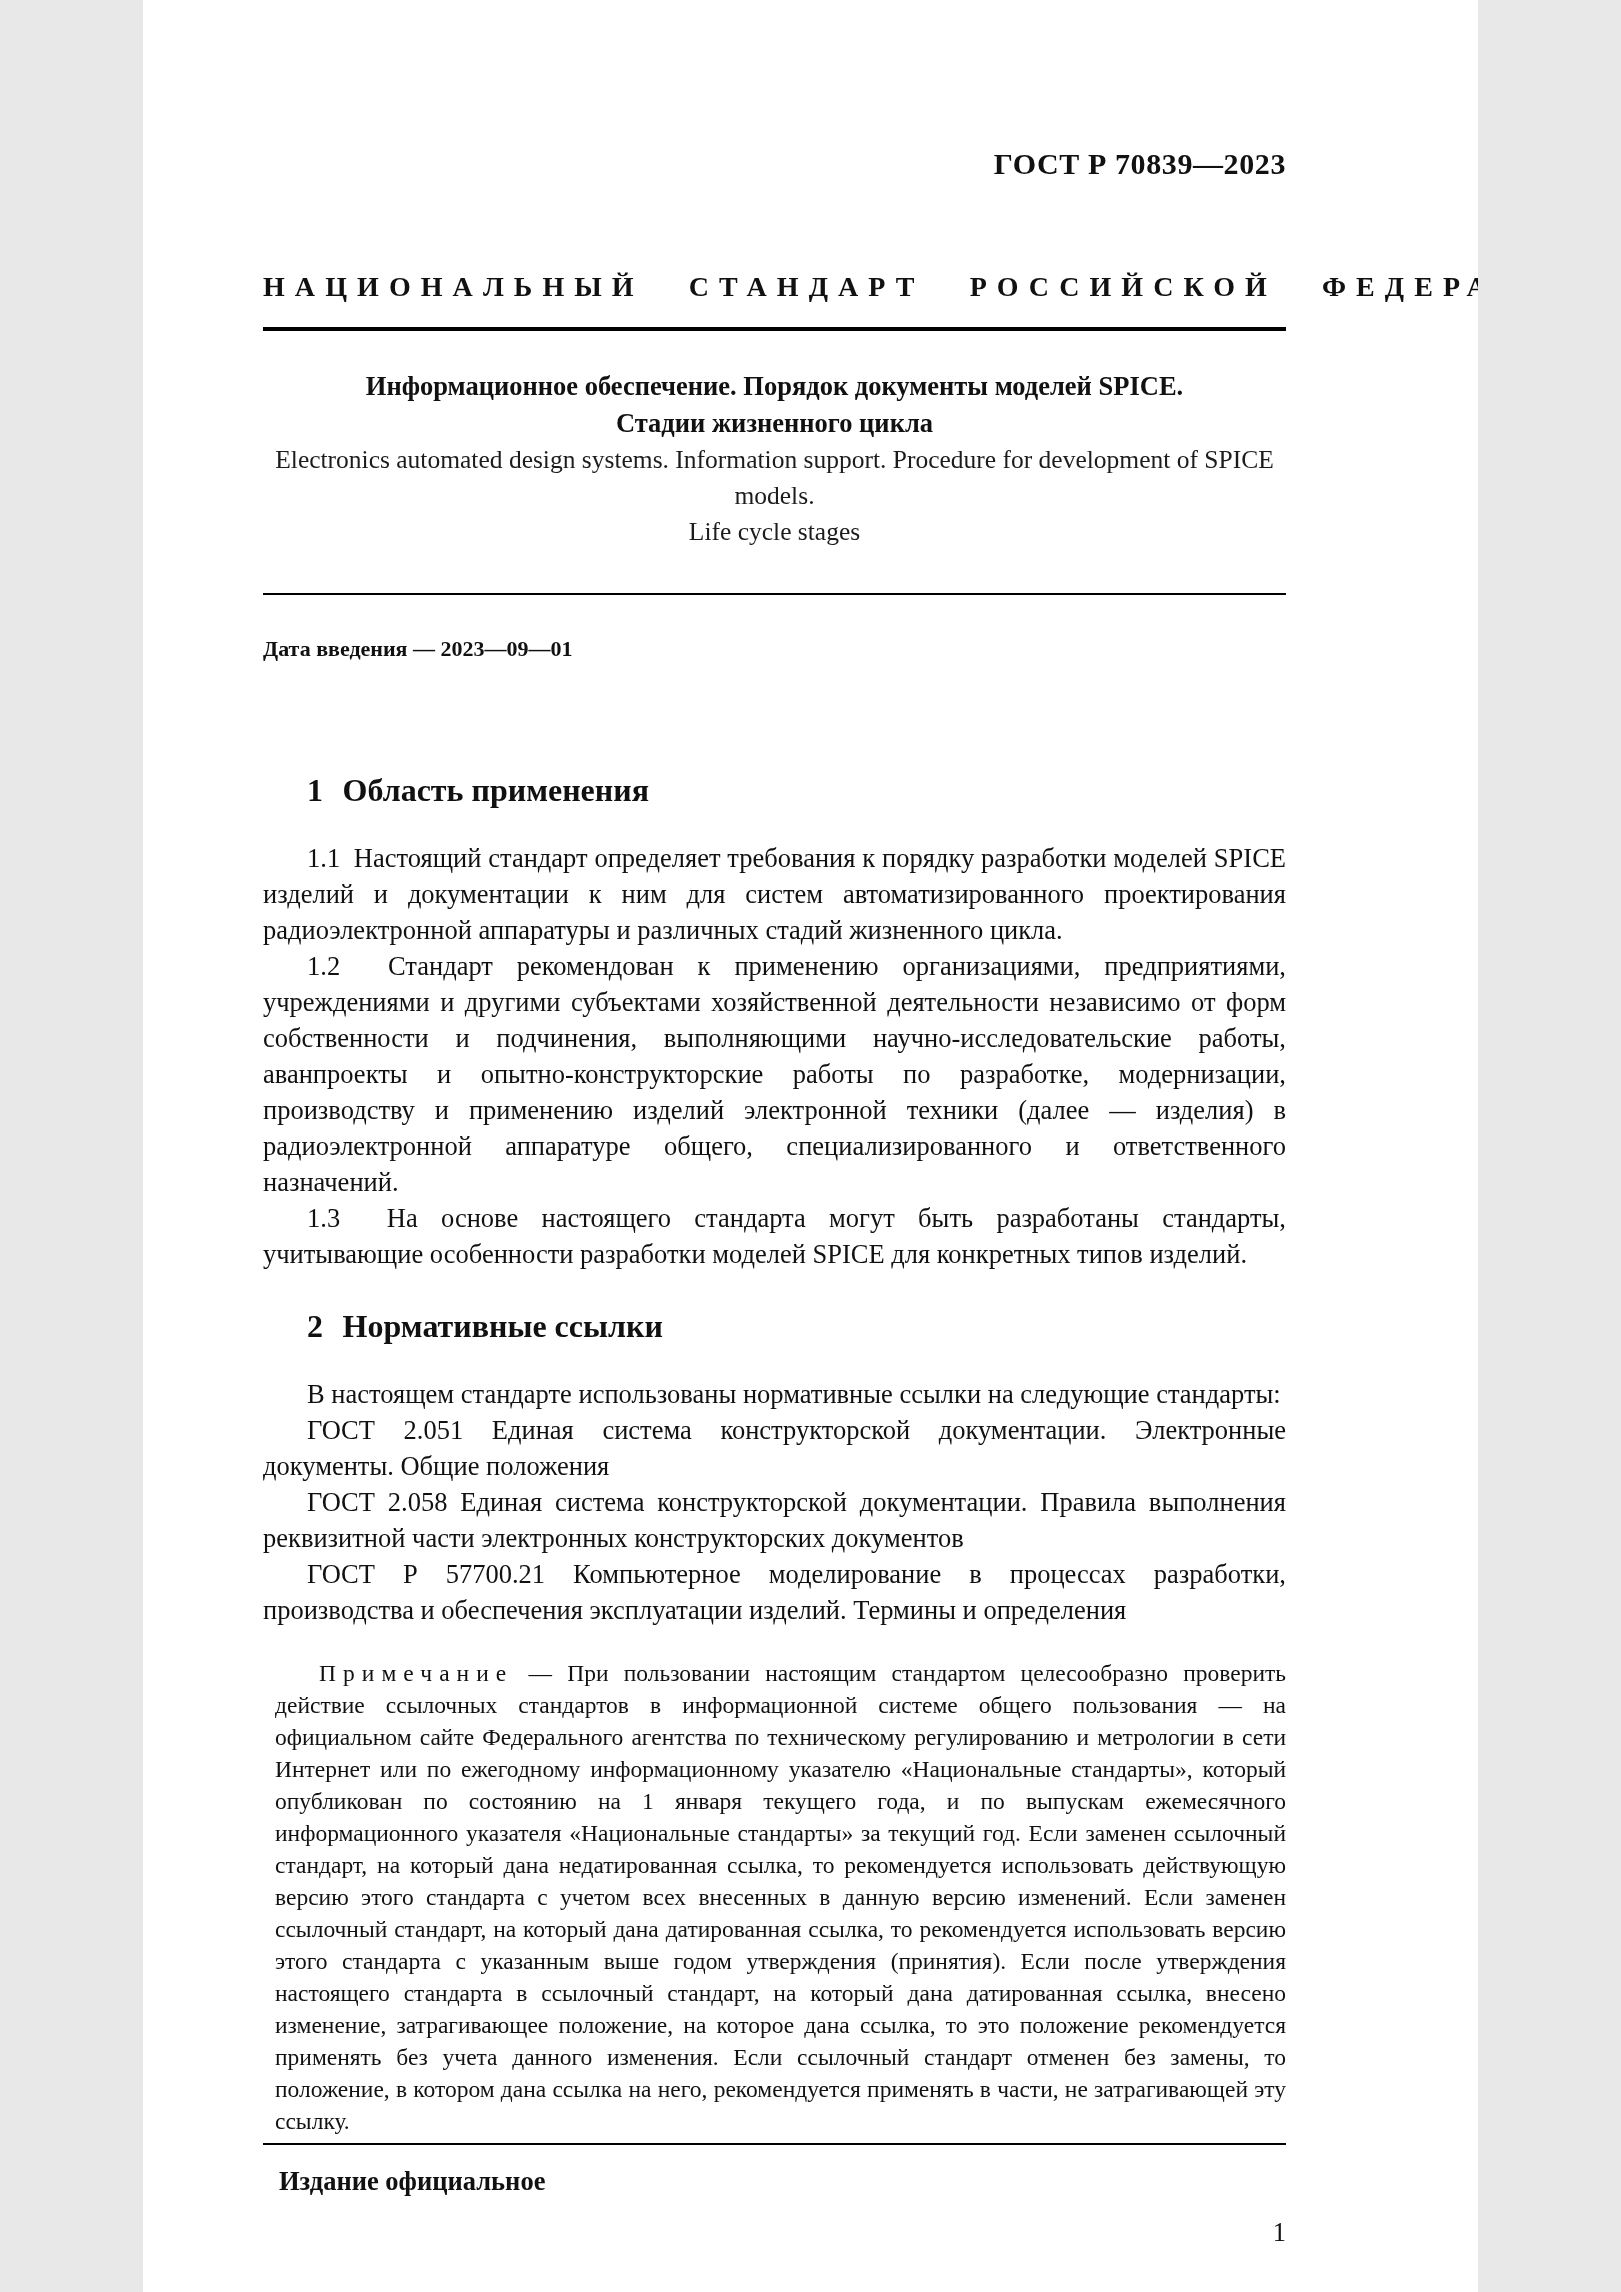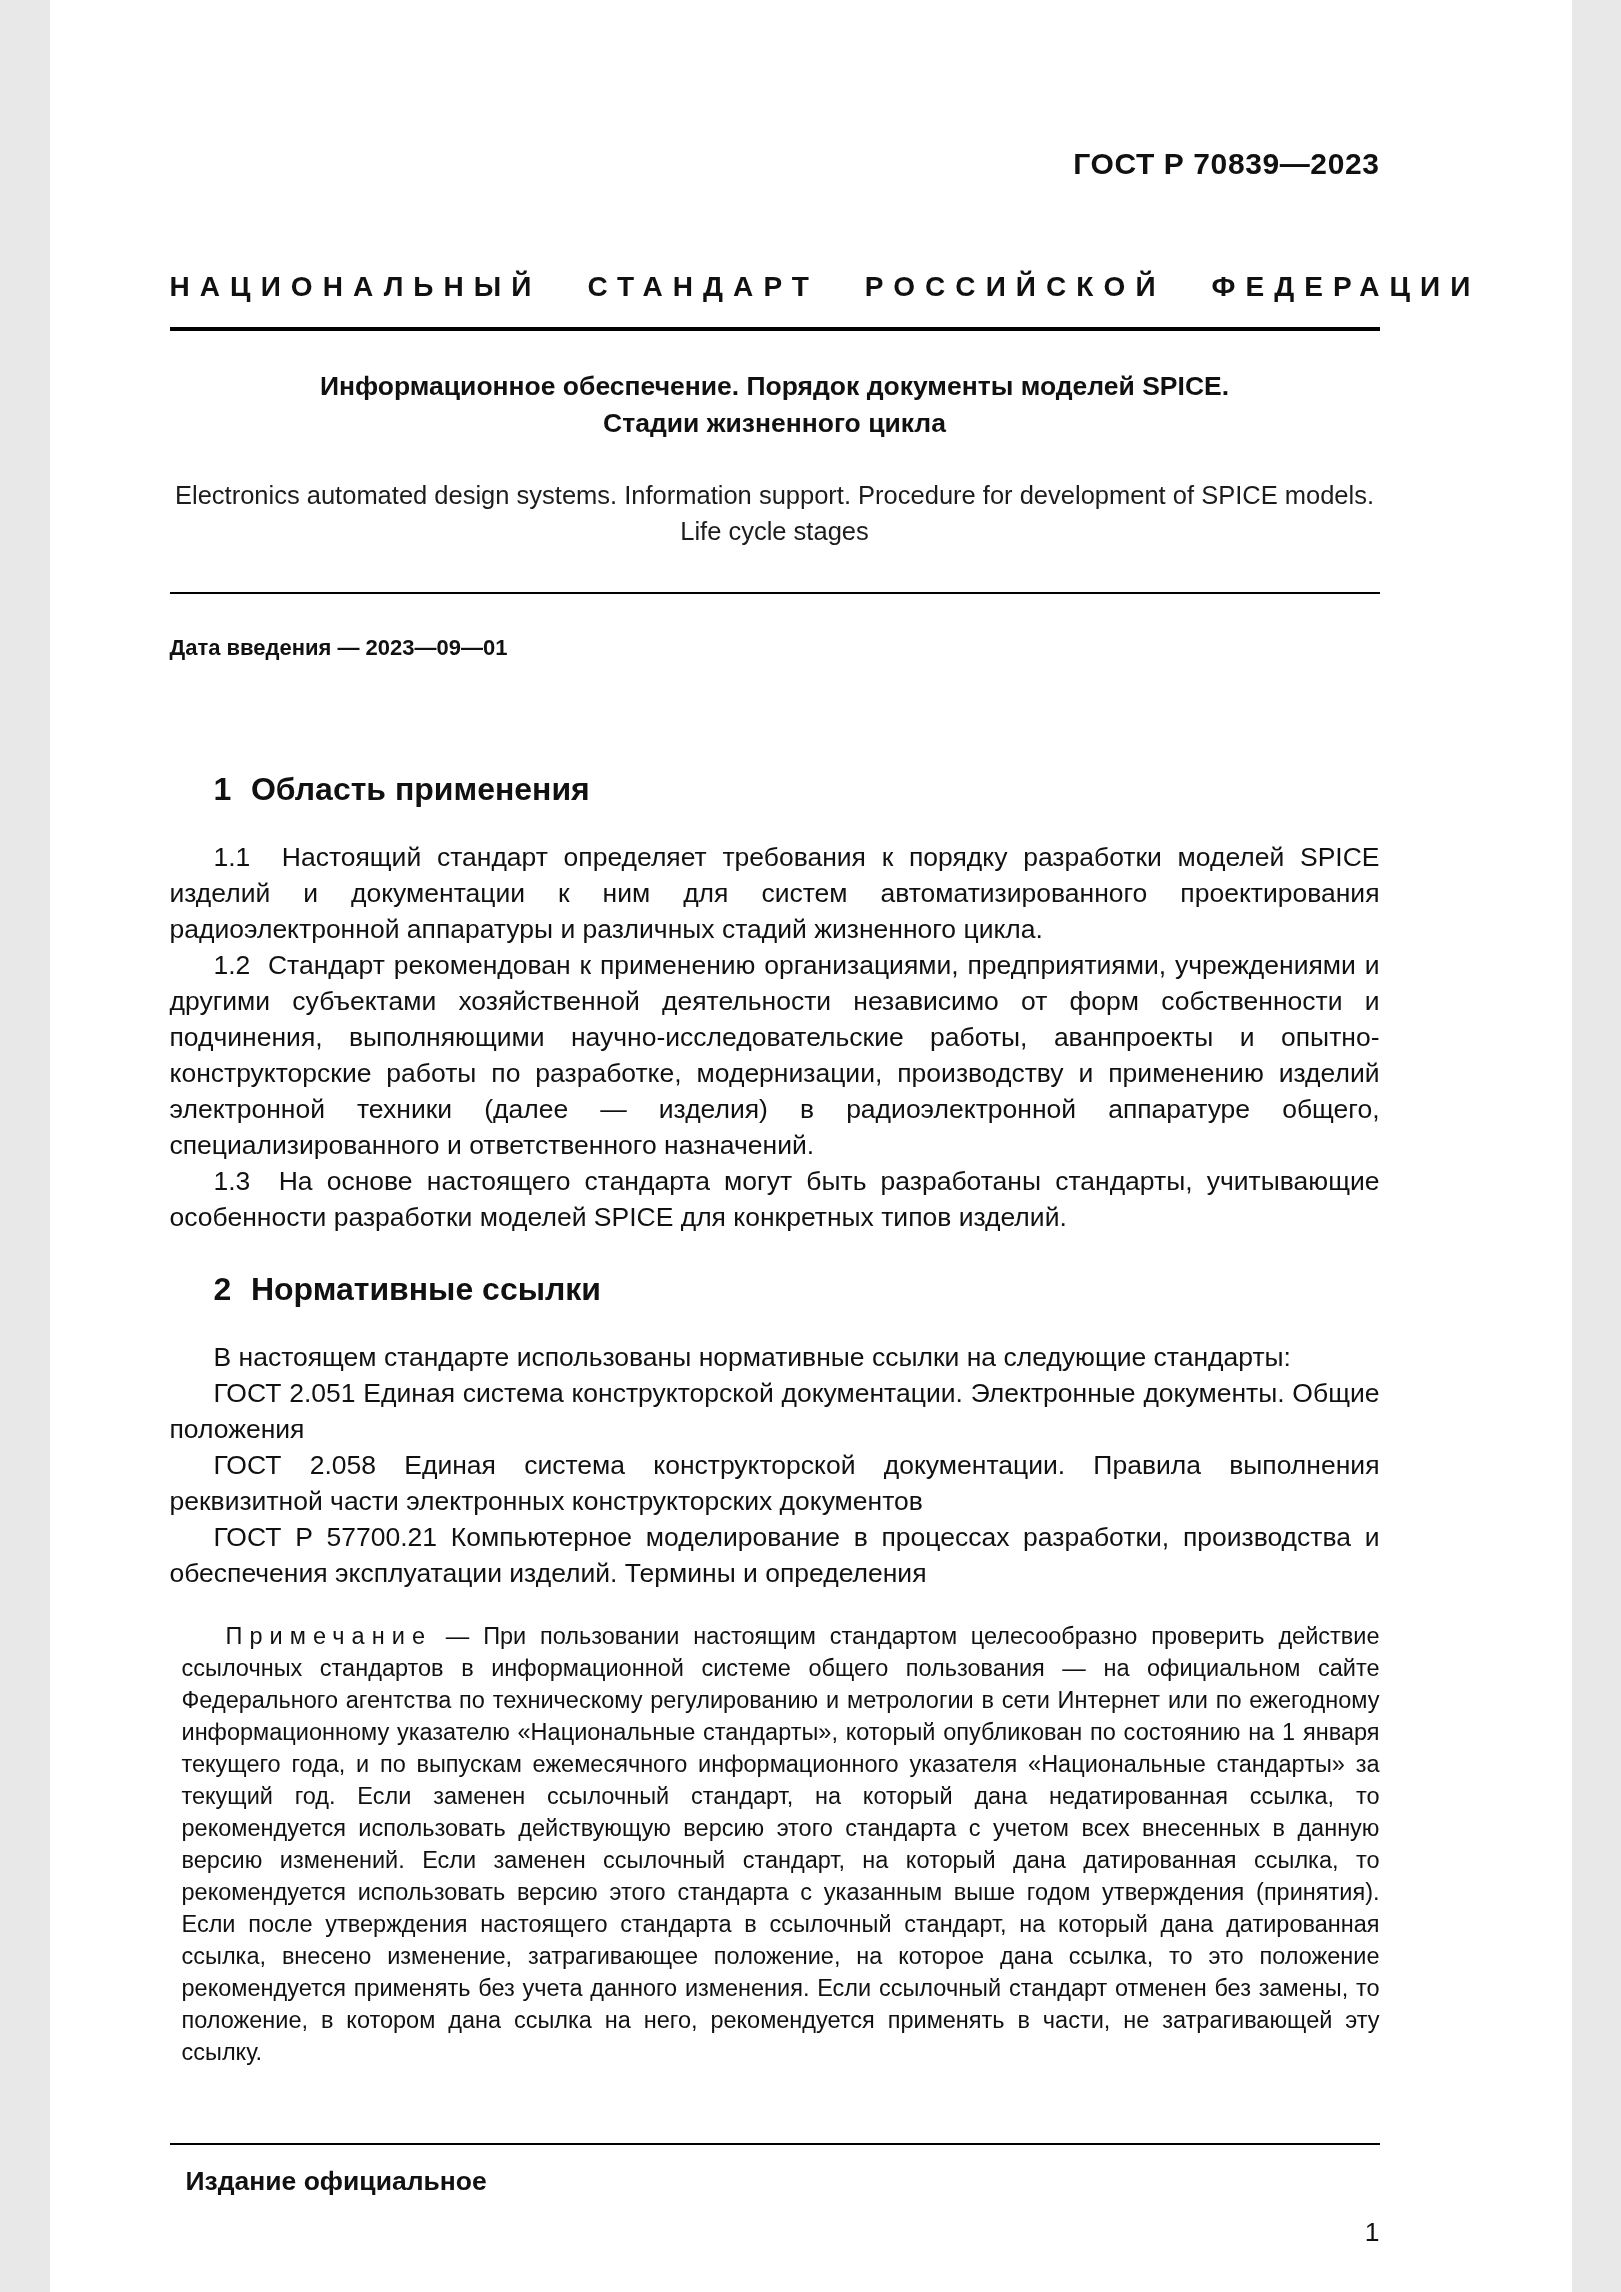--- a/index.html
+++ b/index.html
@@ -2,28 +2,28 @@
 <html><head>
 <meta charset="utf-8">
 <style>
   html, body {
     margin: 0;
     padding: 0;
     background: #e8e8e8;
   }
   .page {
     position: relative;
-    width: 1522px;
+    width: 1335px;
     height: 2293px;
     margin: 0 auto;
     background: #ffffff;
     box-sizing: border-box;
     padding: 147px 192px 8px 120px;
     overflow: hidden;
-    font-family: Liberation Sans, sans-serif;
+    font-family: Liberation Serif, serif;
     color: #111111;
   }
 
   .doc-number {
     text-align: right;
     font-weight: bold;
     font-size: 30px;
     letter-spacing: 0.02em;
   }
 
@@ -52,21 +52,20 @@
     font-size: 27.4px;
     letter-spacing: 0.01em;
   }
   .title-ru-sub {
     margin-top: 37px;
     font-weight: bold;
     font-size: 26.5px;
     line-height: 37px;
   }
   .title-en {
-    margin-top: 35px;
     font-size: 25.5px;
     line-height: 36px;
     color: #1c1c1c;
   }
 
   .thin-rule {
     height: 0;
     border: none;
     border-top: 2.9px solid #000;
     margin: 43px 0 0 0;

